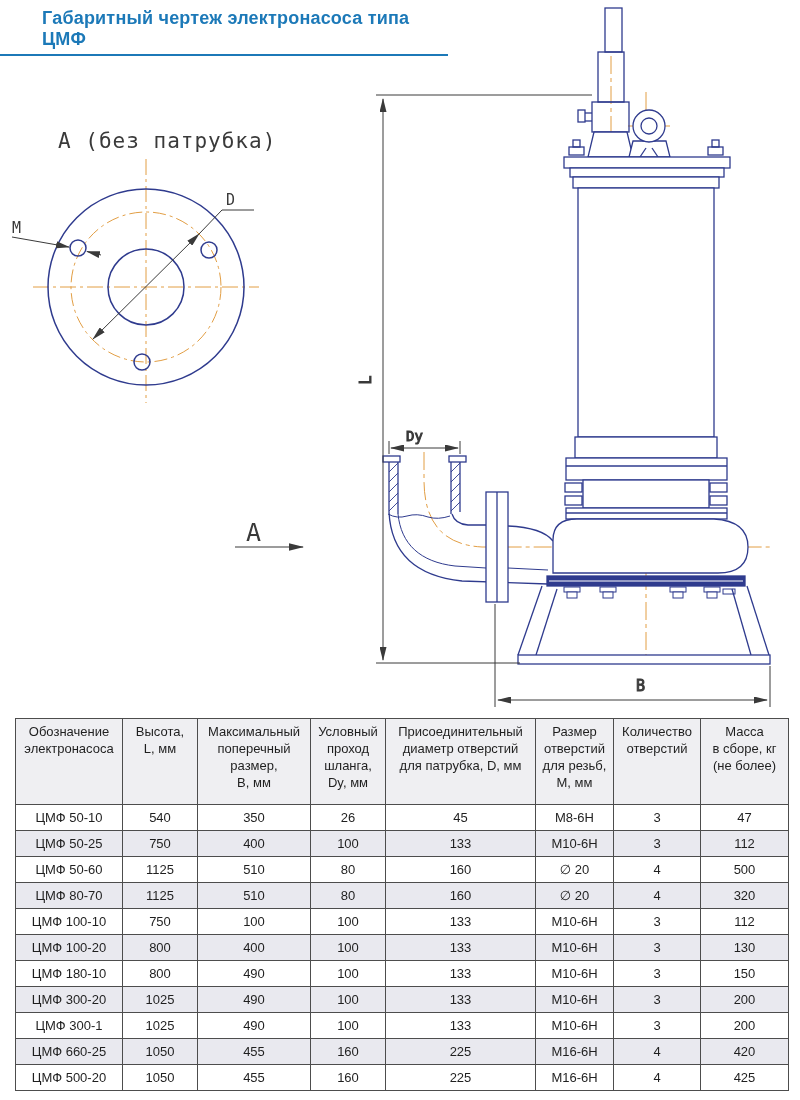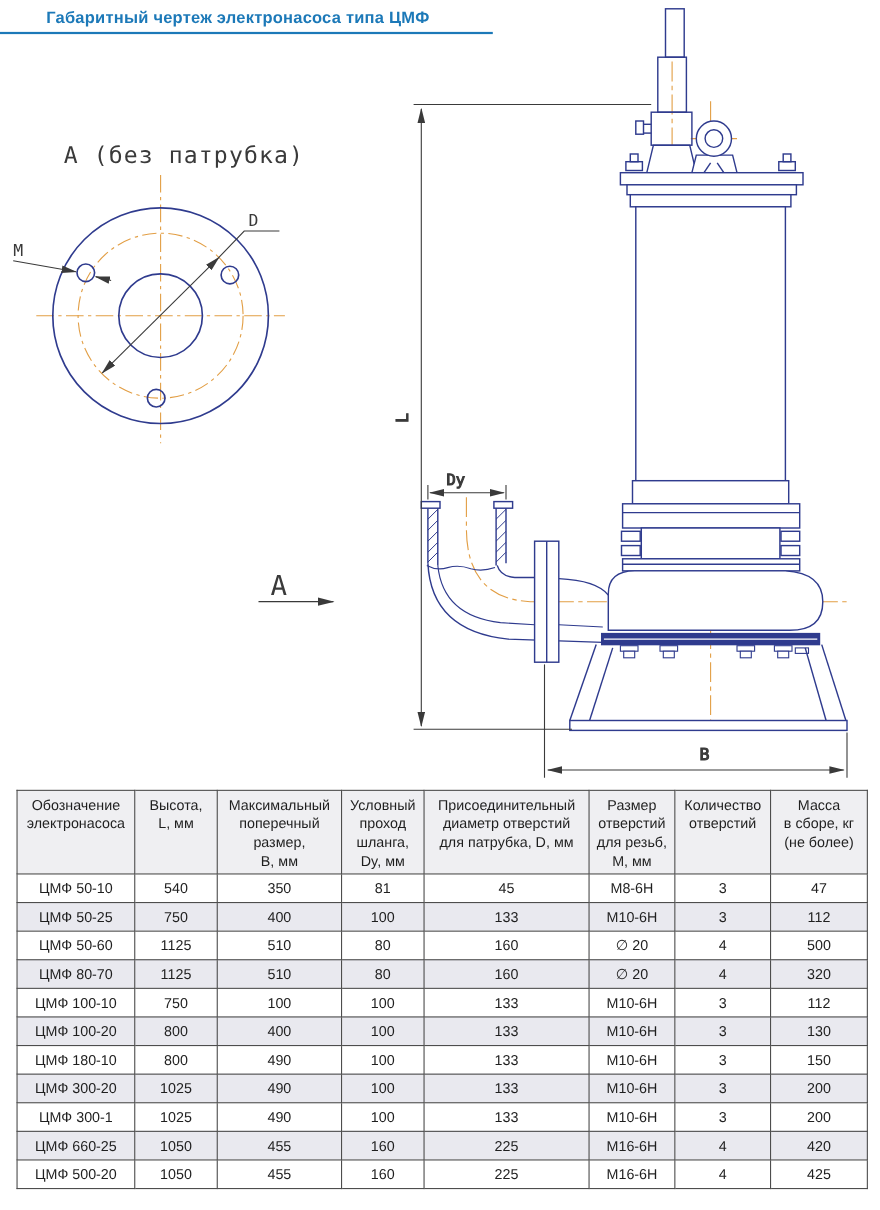--- a/index.html
+++ b/index.html
@@ -1,26 +1,26 @@
 <!DOCTYPE html>
 <html><head>
 <meta charset="utf-8">
 <style>
   html,body{margin:0;padding:0;background:#fff;}
   .sheet{position:relative;width:800px;height:1100px;background:#fff;overflow:hidden;
          font-family:"Liberation Sans",sans-serif;}
   .title-wrap{position:absolute;top:6px;left:0;width:448px;border-bottom:2px solid #1c79b8;
               padding:2px 0 4px 42px;box-sizing:border-box;color:#1c79b8;
-              font-size:15px;font-weight:700;letter-spacing:.2px;}
+              font-size:18px;font-weight:700;letter-spacing:.2px;}
   svg text{font-family:"DejaVu Sans Mono",monospace;fill:#3a3a3a;}
   .dims-table{position:absolute;top:718px;left:15px;border-collapse:collapse;
               width:773px;table-layout:fixed;font-size:13px;color:#1f1f1f;}
   .dims-table th,.dims-table td{border:1px solid #4d4d4d;text-align:center;padding:2px 3px;}
   .dims-table th{font-weight:normal;white-space:pre-line;vertical-align:top;
-                 line-height:1.3;background:#efeff2;padding-top:5px;padding-bottom:2px;}
+                 line-height:1.3;background:#efeff2;padding-top:5px;padding-bottom:12px;}
   .dims-table td{height:25px;padding:0 3px;}
   .dims-table tbody tr:nth-child(even){background:#e9e9ef;}
 </style>
 </head>
 <body>
 
 <div class="sheet">
 
   <svg width="800" height="714" viewBox="0 0 800 714" style="position:absolute;top:0;left:0;" fill="none">
     <defs>
@@ -236,21 +236,21 @@
         <th>Масса
 в сборе, кг
 (не более)</th>
       </tr>
     </thead>
     <tbody>
       <tr>
         <td>ЦМФ 50-10</td>
           <td>540</td>
           <td>350</td>
-          <td>81</td>
+          <td>26</td>
           <td>45</td>
           <td>М8-6Н</td>
           <td>3</td>
           <td>47</td>
       </tr>
       <tr>
         <td>ЦМФ 50-25</td>
           <td>750</td>
           <td>400</td>
           <td>100</td>

